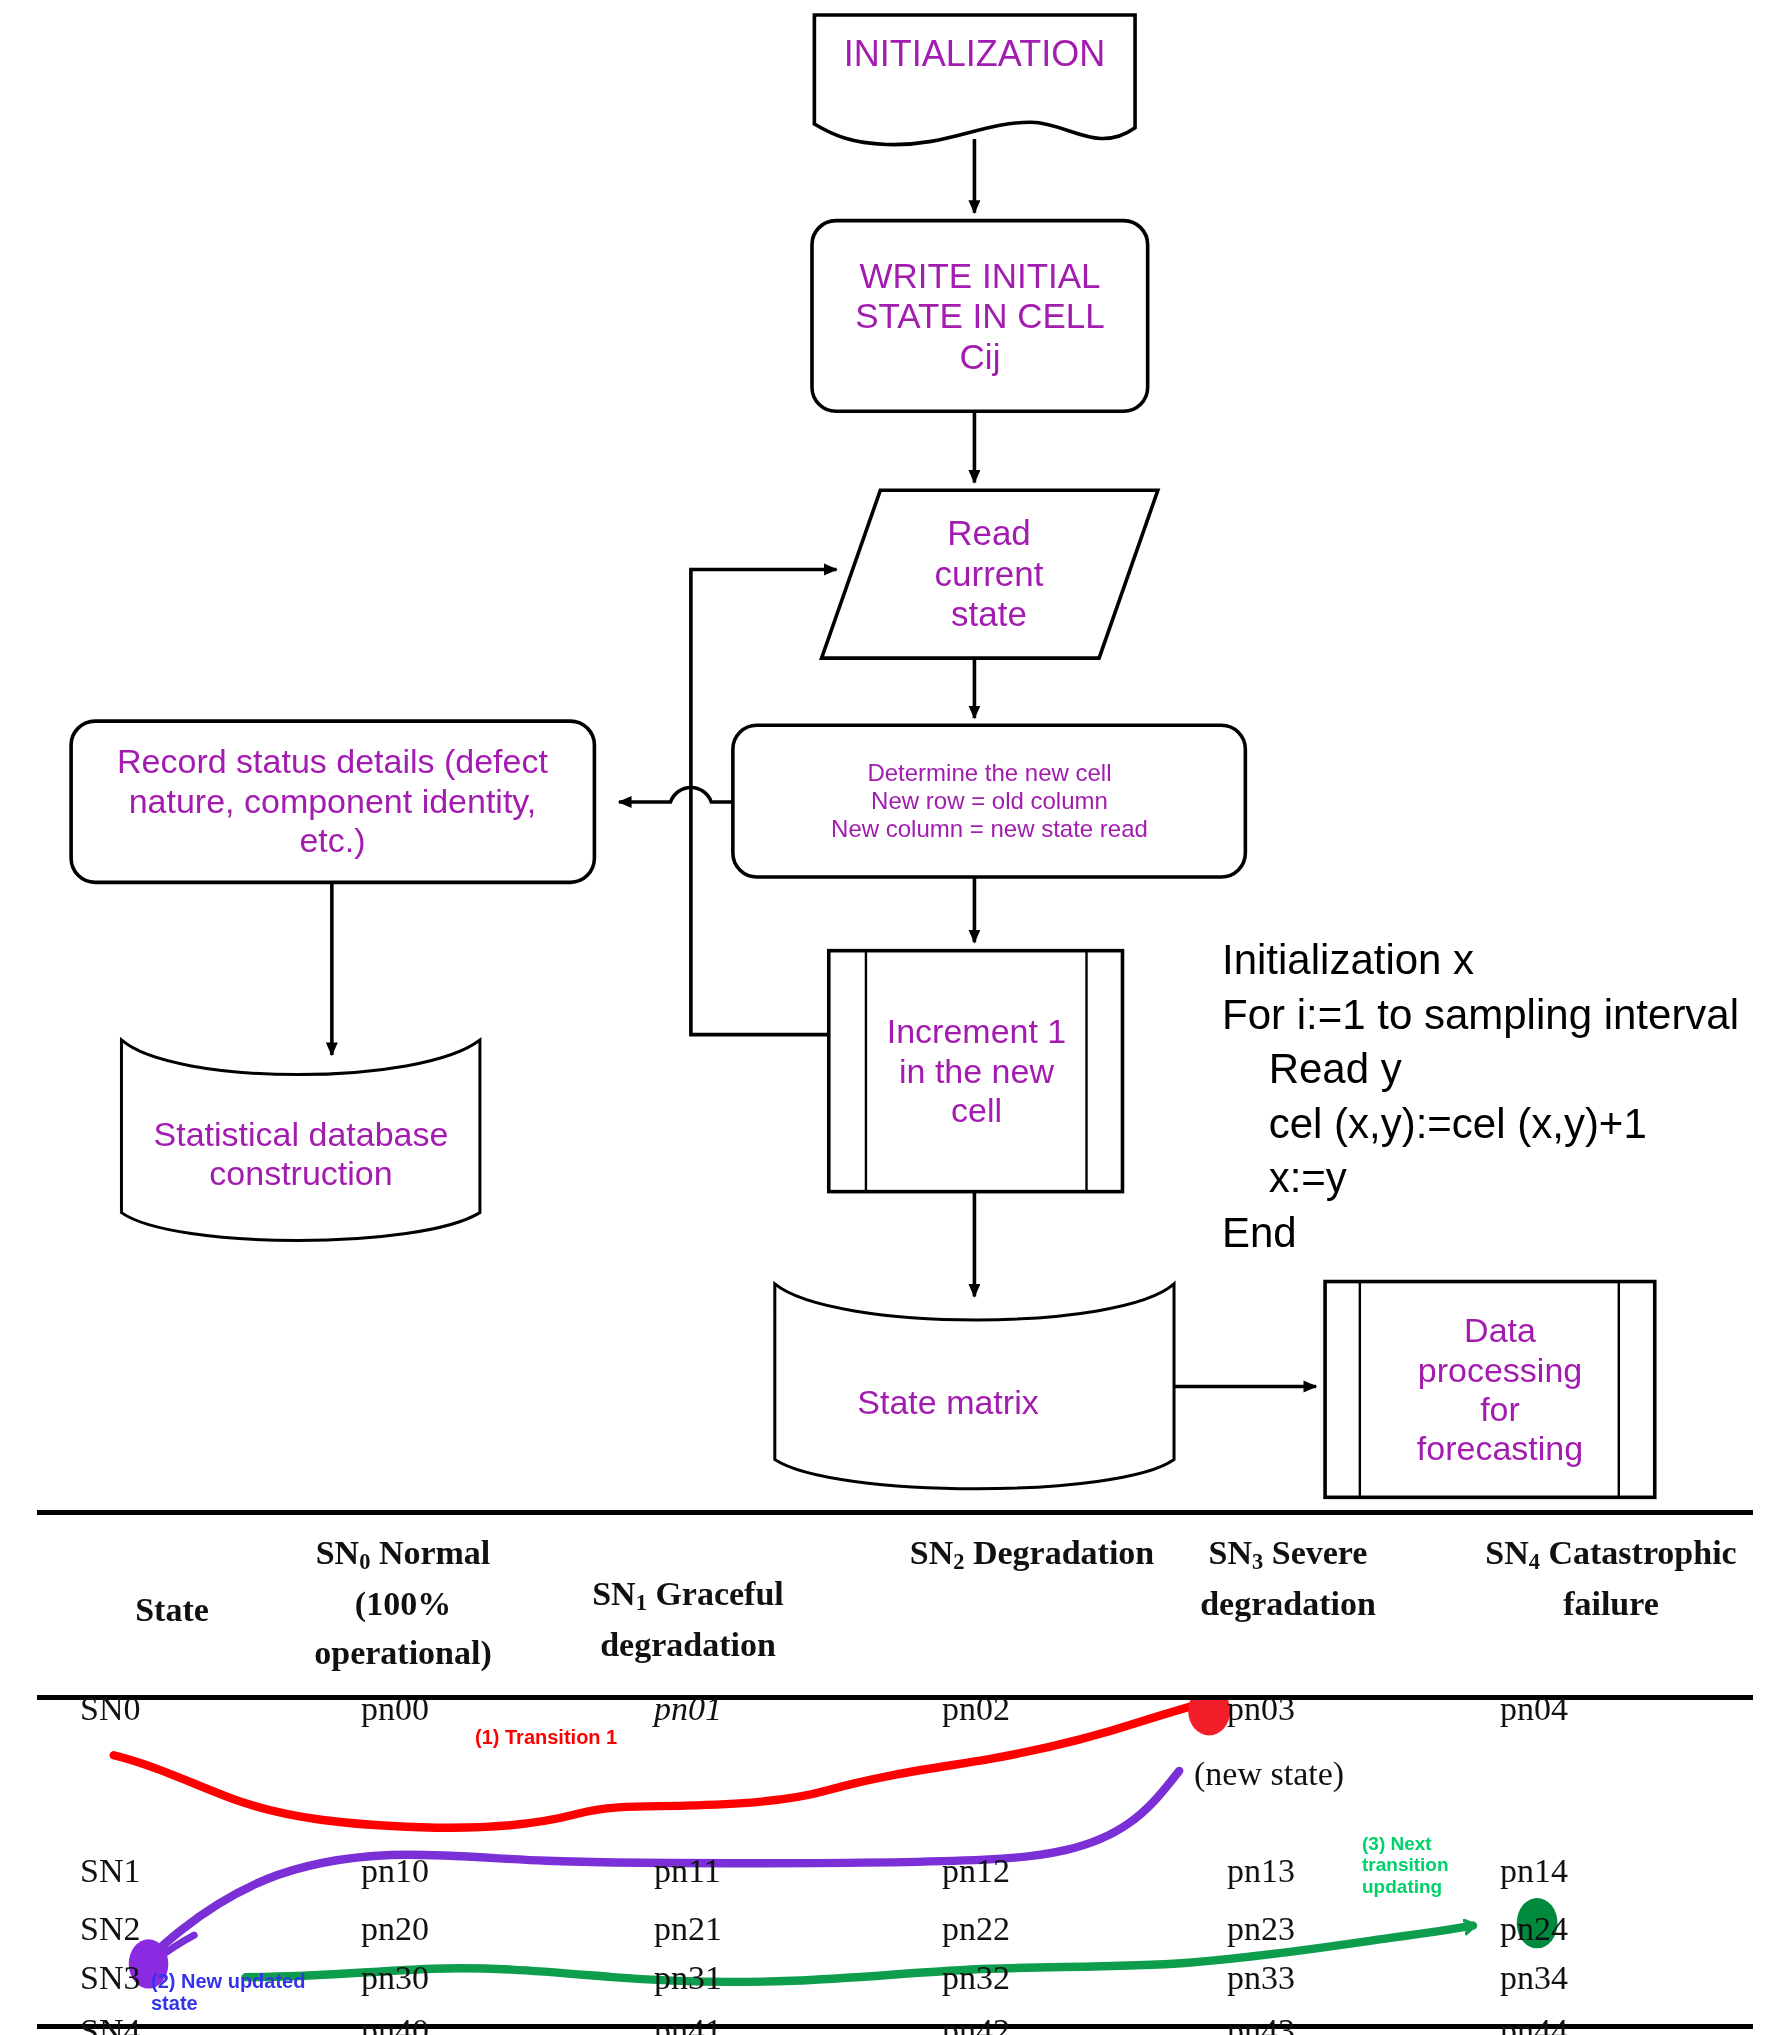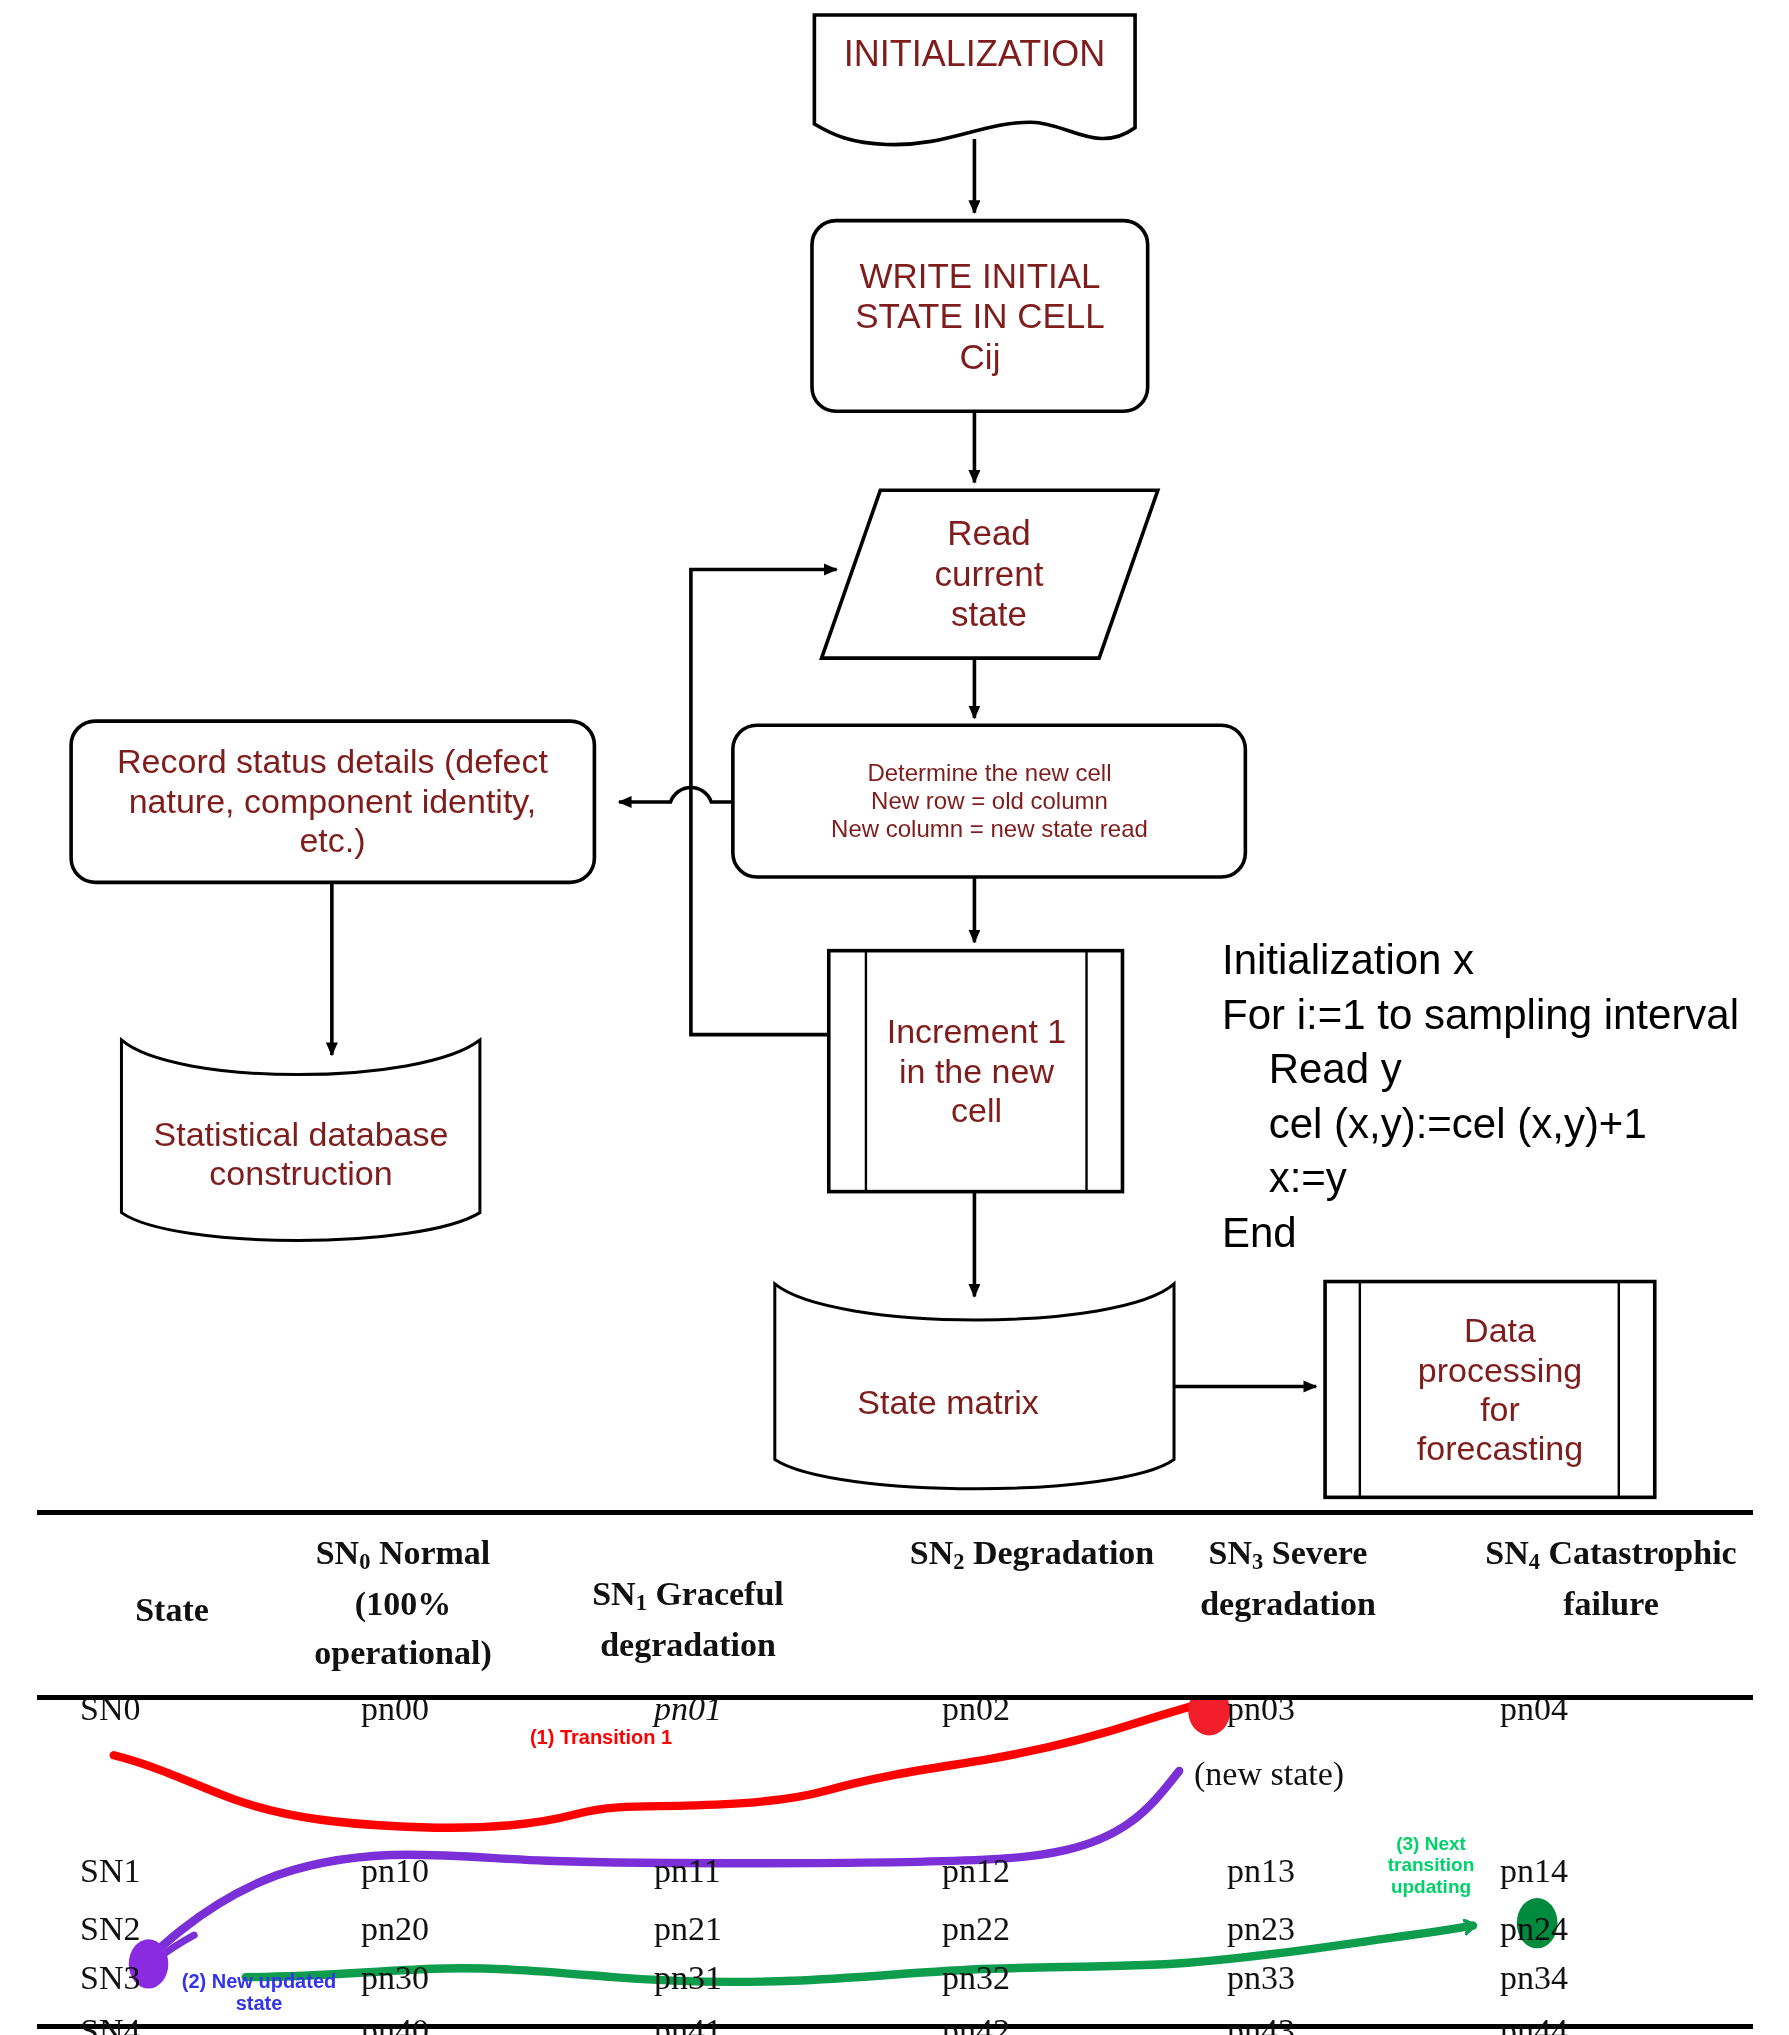--- a/index.html
+++ b/index.html
@@ -3,21 +3,21 @@
 <meta charset="utf-8">
 <style>
   html,body{margin:0;padding:0;background:#ffffff;}
   body{font-family:"Liberation Sans", sans-serif;}
   #page{position:relative;width:1790px;height:2035px;background:#ffffff;overflow:hidden;}
   #flow-svg{position:absolute;left:0;top:0;width:1790px;height:2035px;}
 
   .node-label{
     position:absolute;
     font-family:"Liberation Sans", sans-serif;
-    color:#7f1d1d;
+    color:#a21caf;
     text-align:center;
     line-height:1.16;
     white-space:pre-line;
     display:flex;
     align-items:center;
     justify-content:center;
   }
   .pseudo{
     position:absolute;
     font-family:"Liberation Sans", sans-serif;
@@ -62,21 +62,21 @@
     position:absolute;
     font-size:34px;
     color:#111;
     white-space:nowrap;
   }
   .anno{
     position:absolute;
     font-family:"Liberation Sans", sans-serif;
     font-weight:bold;
     white-space:pre-line;
-    text-align:center;
+    text-align:left;
     line-height:1.14;
   }
   #anno-1{font-size:20px;}
   #anno-2{font-size:20px;}
   #anno-3{font-size:19px;}
   #overlay-svg{position:absolute;left:0;top:0;width:1716px;height:324px;pointer-events:none;}
 </style>
 </head>
 <body>
 

